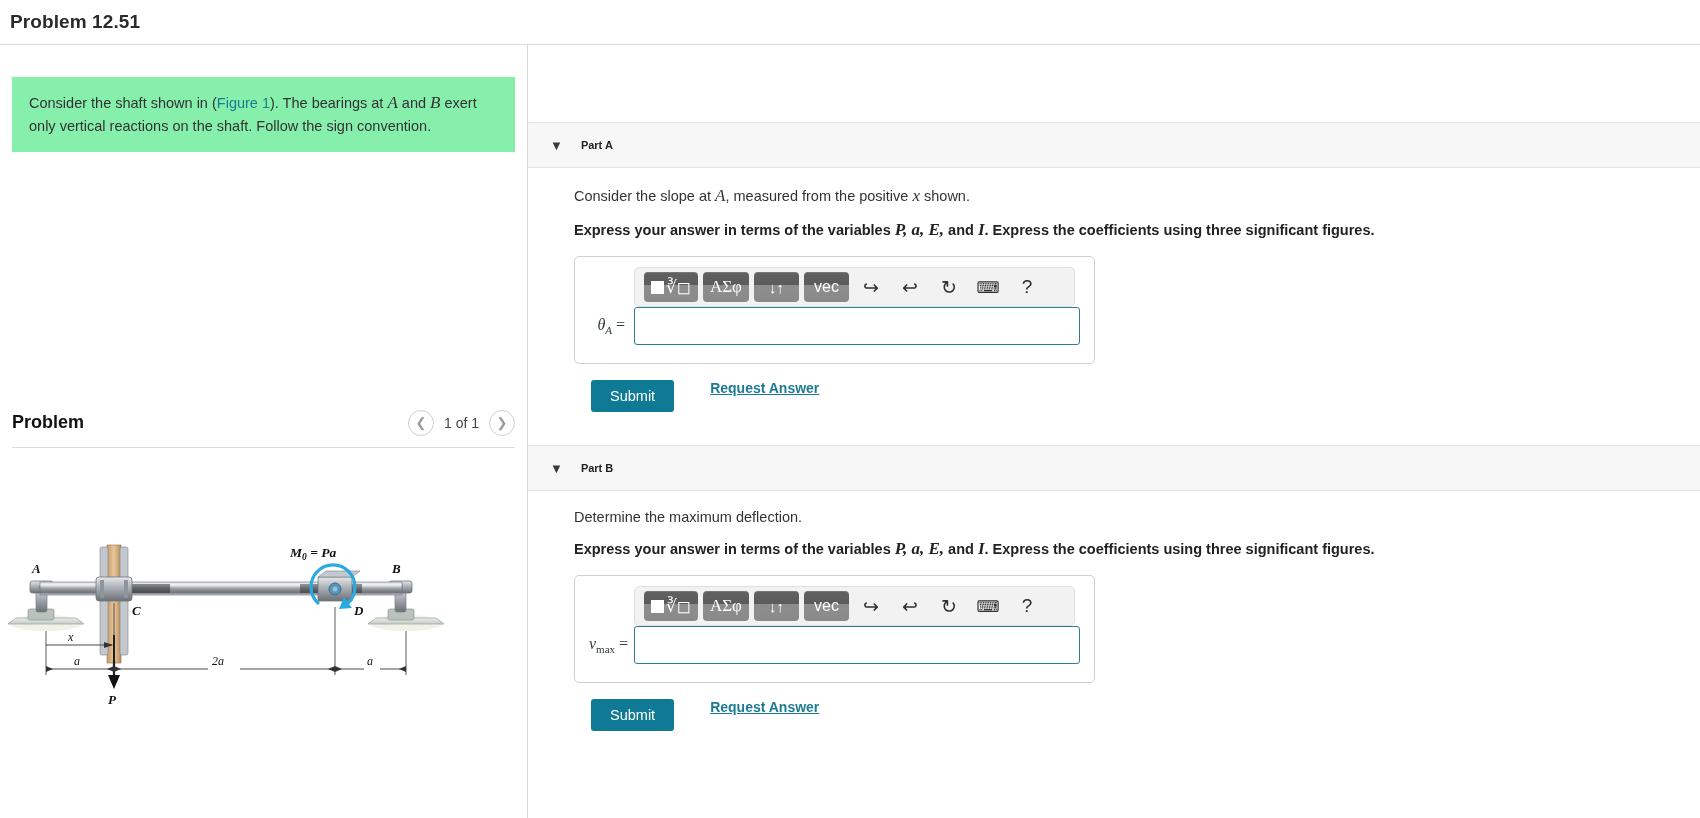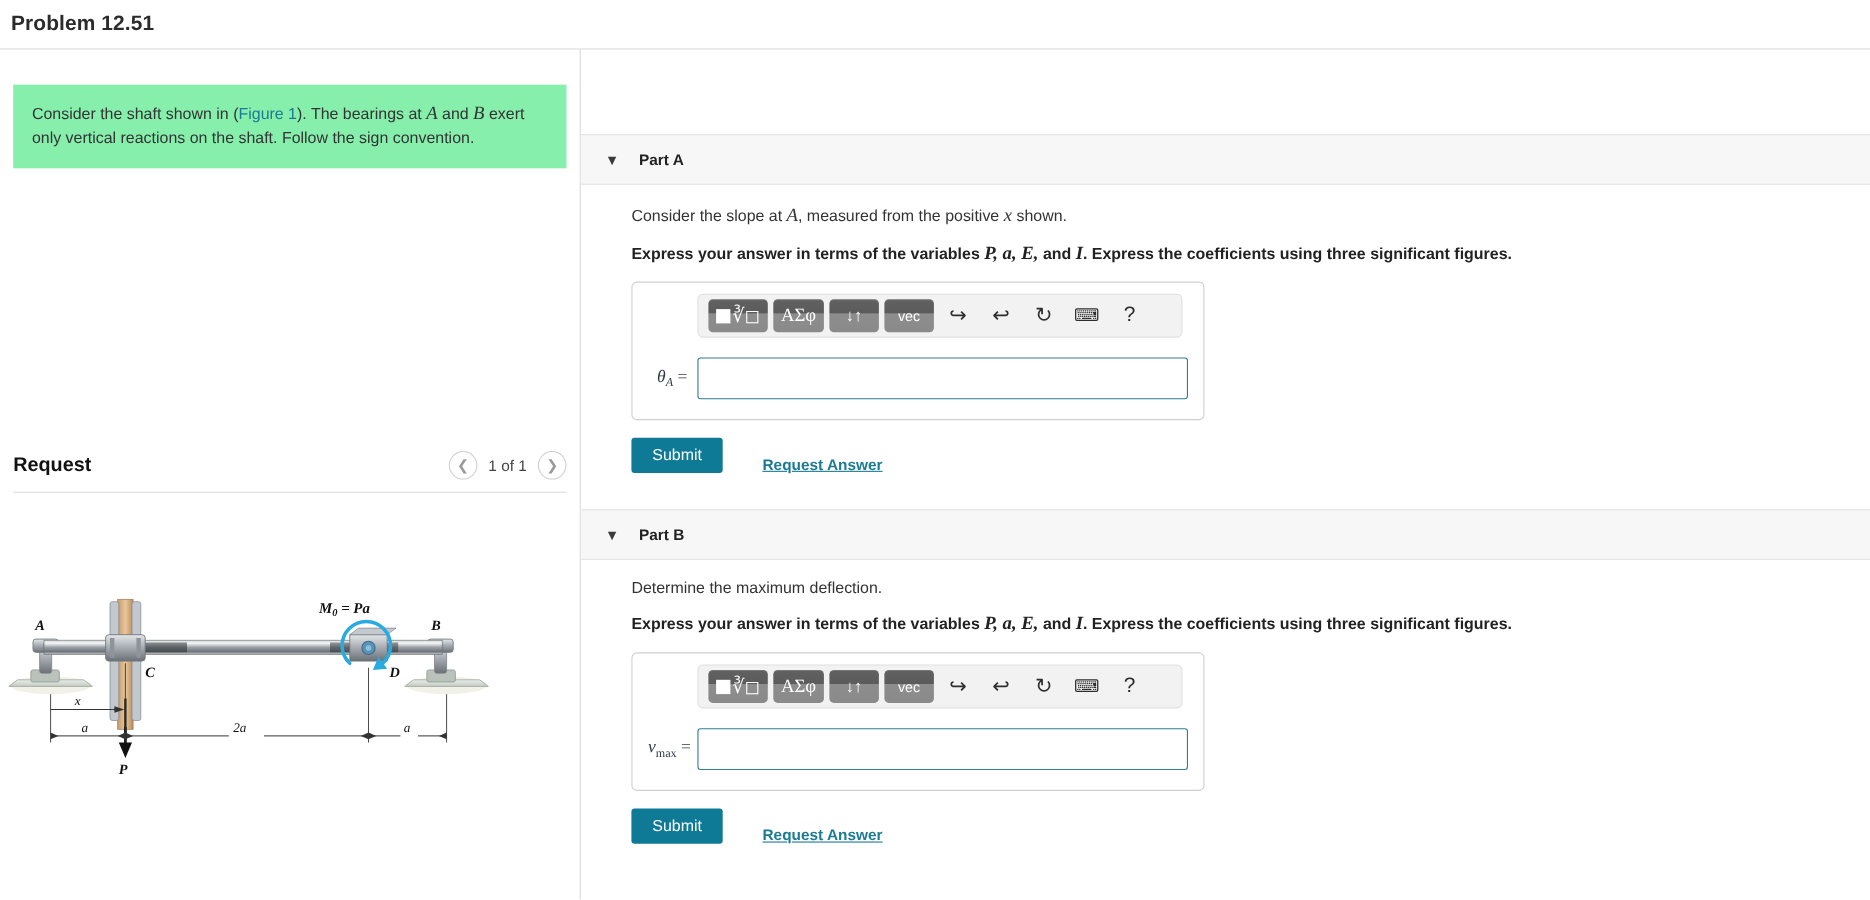--- a/index.html
+++ b/index.html
@@ -75,21 +75,21 @@
     background: #f7f7f7;
     border-top: 1px solid #e3e3e3;
     border-bottom: 1px solid #e3e3e3;
     height: 46px;
     display: flex; align-items: center;
     padding-left: 22px;
   }
   .caret {
     color: #3a3a3a; font-size: 13px; margin-right: 18px; line-height: 1;
   }
-  .part-title { font-size: 14px; font-weight: bold; color: #222; }
+  .part-title { font-size: 11px; font-weight: bold; color: #222; }
 
   .part-body { padding: 18px 0 0 46px; }
   .q-text { font-size: 14.5px; color: #333; margin-bottom: 14px; }
   .q-instr { font-size: 14.5px; color: #222; font-weight: bold; margin-bottom: 16px; }
 
   
   .answer-box {
     width: 521px;
     border: 1px solid #cfcfcf;
     border-radius: 5px;
@@ -117,48 +117,47 @@
     padding: 0 7px;
     box-shadow: inset 0 1px 0 rgba(255,255,255,.14);
   }
   .mbtn.tpl { min-width: 52px; }
   .mbtn .sq {
     display: inline-block; width: 13px; height: 13px;
     background: #fff; margin-right: 2px; vertical-align: middle;
   }
   .mbtn .rad { font-family: "Liberation Serif", serif; font-size: 17px; }
   .mbtn .greek { font-family: "Liberation Serif", serif; font-size: 17px; }
-  .mbtn .vec { font-size: 13px; text-align: right; }
+  .mbtn .vec { font-size: 16px; text-align: right; }
   .ibtn {
     width: 34px; height: 30px;
     display: flex; align-items: center; justify-content: center;
     color: #2e2e2e; font-size: 19px;
   }
   .ibtn.kbd { font-size: 16px; }
   .ibtn.help { font-size: 19px; color: #2b2b2b; }
 
   .answer-row {
     display: flex; align-items: center;
-    margin-top: 18px;
   }
   .ans-label {
     width: 45px; text-align: right; padding-right: 9px;
     font-family: "Liberation Serif", serif; font-style: italic;
     font-size: 16px; color: #2f3a46; white-space: nowrap;
   }
   .ans-label sub { font-size: 11px; font-style: italic; }
   .ans-label .rm { font-style: normal; }
   .ans-input {
     flex: 1; height: 38px;
     border: 1px solid #2e7d91;
     border-radius: 3px;
     background: #fff;
   }
 
-  .actions { display: flex; align-items: flex-end; margin-top: 16px; }
+  .actions { display: flex; align-items: flex-start; margin-top: 16px; margin-left: 17px; }
   .submit-btn {
     background: #0f7a96; color: #fff;
     border: none; border-radius: 3px;
     height: 32px; padding: 0 19px;
     font-size: 14.5px; font-family: "Liberation Sans", sans-serif;
     cursor: pointer;
   }
   .req-link {
     margin-left: 36px;
     color: #1b7b94; font-size: 14px;
@@ -177,21 +176,21 @@
 
   <div class="body">
 
     <div class="left-pane">
 
       <div class="statement">
         <span>Consider the shaft shown in (</span><a href="#">Figure 1</a><span>). The bearings at </span><span class="mi">A</span><span> and </span><span class="mi">B</span><span> exert only vertical reactions on the shaft. Follow the sign convention.</span>
       </div>
 
       <div class="figure-header">
-        <div class="figure-label">Request</div>
+        <div class="figure-label">Problem</div>
         <div class="fig-nav">
           <div class="nav-circle">❮</div>
           <div class="fig-count">1 of 1</div>
           <div class="nav-circle">❯</div>
         </div>
       </div>
 
       <div class="figure-art">
         <svg width="528" height="230" viewBox="0 0 528 230">
           <defs>

